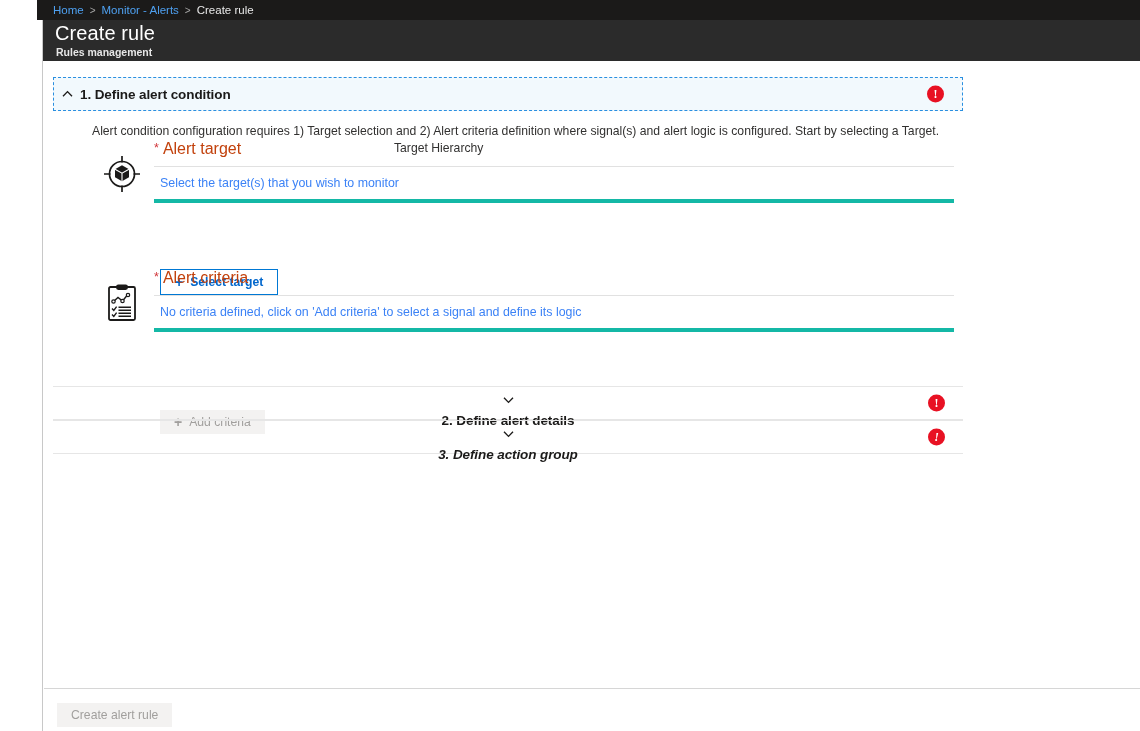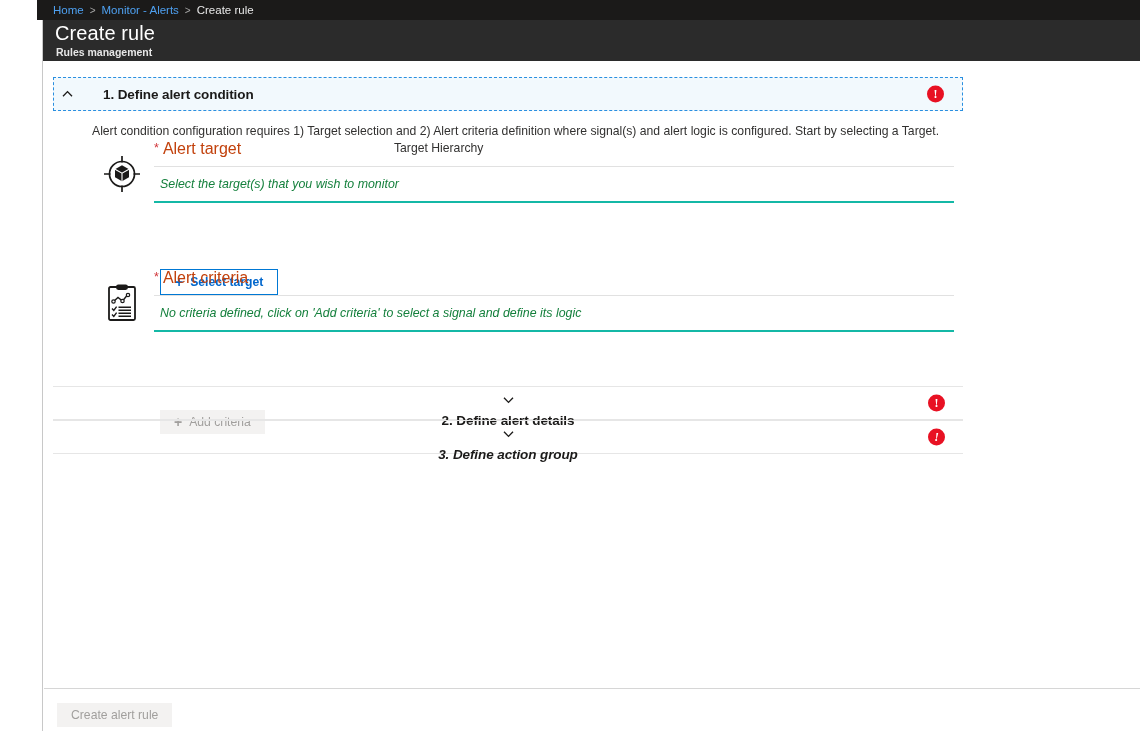--- a/index.html
+++ b/index.html
@@ -72,21 +72,20 @@
   .section-row {
     position: absolute;
     left: 9px; width: 910px; height: 34px;
     display: flex; align-items: center;
     cursor: pointer;
   }
   .section-row.expanded {
     background: #f2f9fd;
     border: 1px dashed #2a8fe0;
     top: 16px;
-    gap: 23px;
   }
   .section-row.collapsed {
     border-top: 1px solid #e6e6e6;
     border-bottom: 1px solid #e6e6e6;
     flex-direction: column;
   }
   .section-row.s2 { top: 325px; }
   .section-row.s3 { top: 359px; font-style: italic; }
 
   .chev {
@@ -130,22 +129,22 @@
     padding-bottom: 4px;
   }
   .req-star { color: #d13438; font-size: 12.5px; margin-right: 4px; line-height: 15px; }
   .field-label { font-size: 16px; color: #c2410c; line-height: 15px; }
   .field-col2 {
     position: absolute; left: 240px; top: 0;
     font-size: 12.2px; color: #323130; line-height: 15px;
   }
   .field-row {
     height: 36px; display: flex; align-items: center;
-    border-bottom: 2px solid #14b8a6;
-    font-size: 12.4px; font-style: italic; color: #15803d;
+    border-bottom: 4px solid #14b8a6;
+    font-size: 12.4px; color: #3b82f6;
     padding-left: 6px;
   }
 
   
   .btn-primary-outline {
     position: absolute;
     display: inline-flex; align-items: center; justify-content: center;
     height: 26px; padding: 0 14px;
     background: #ffffff; border: 1px solid #0078d4;
     color: #0066cc; font-size: 12.2px; font-weight: 700;

